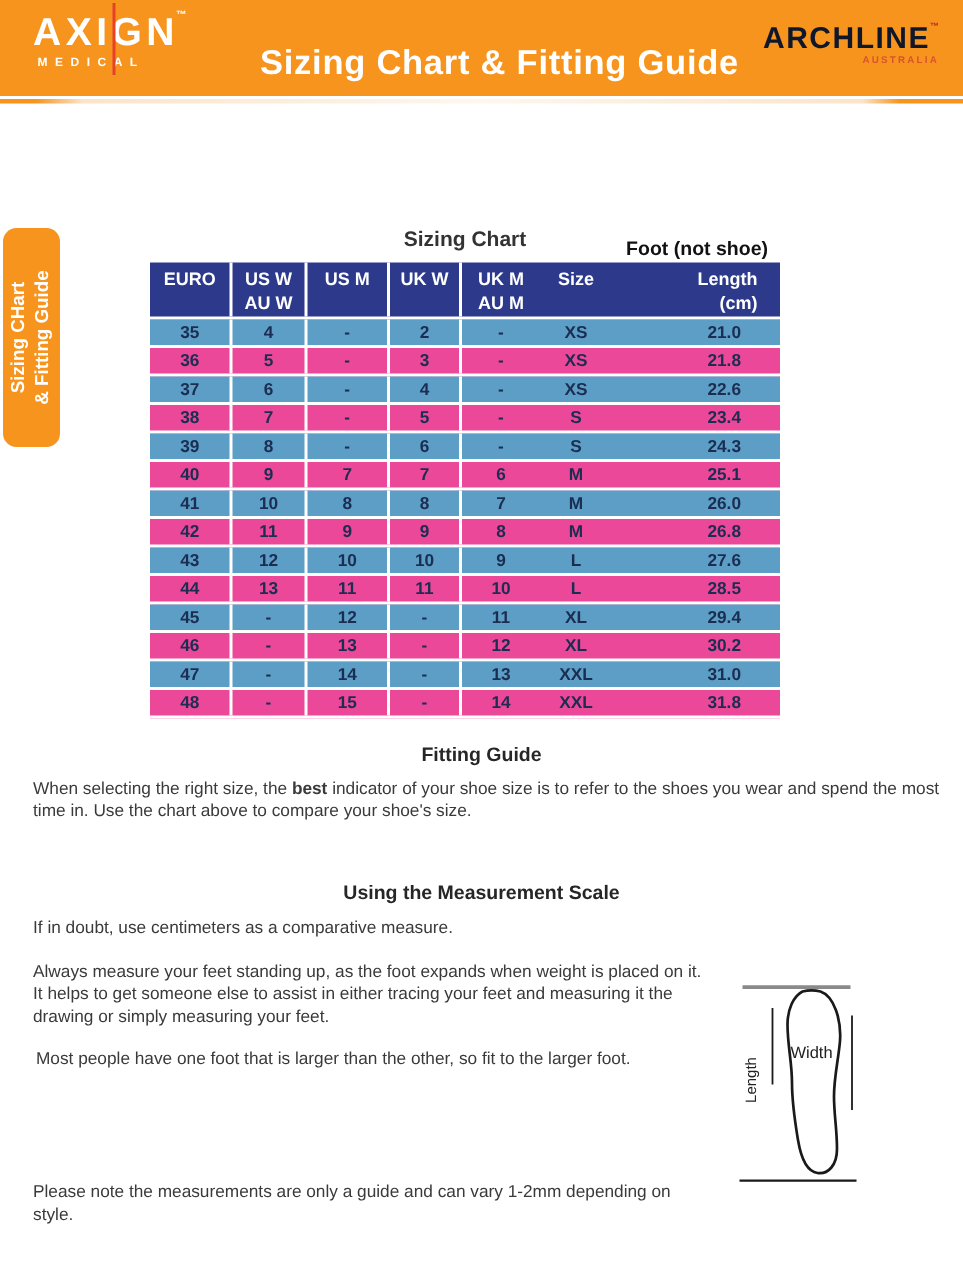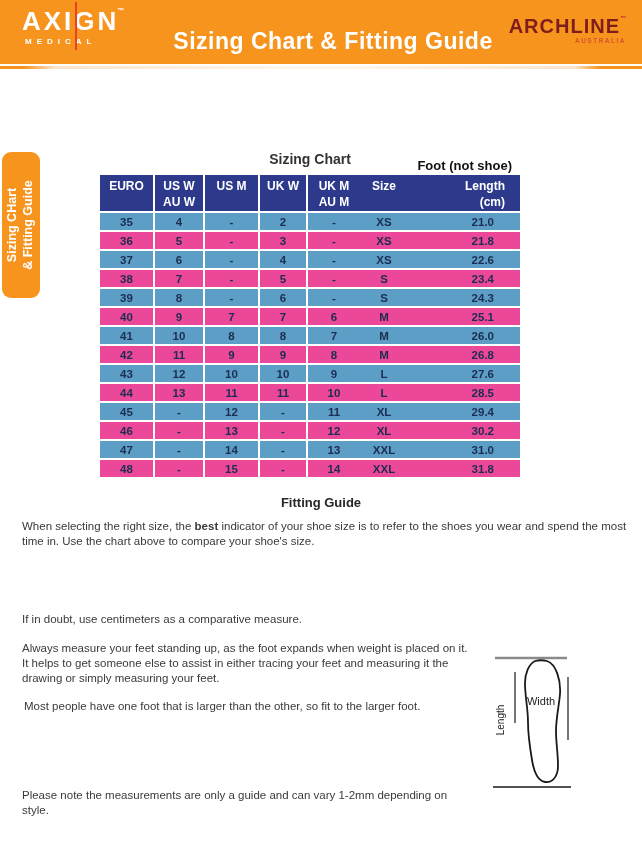--- a/index.html
+++ b/index.html
@@ -9,21 +9,21 @@
   
   .banner{position:absolute;top:0;left:0;width:642px;height:64px;background:#F6941E;}
   .axign{position:absolute;left:22px;top:8px;color:#fff;}
   .axign-top{position:relative;font-weight:bold;font-size:26px;letter-spacing:3px;line-height:1;}
   .axign-tm{font-size:7px;vertical-align:top;position:relative;top:-1px;left:-2px;}
   .redline{position:absolute;left:53px;top:-6px;width:2px;height:48px;background:#E8402A;}
   .axign-sub{font-size:8px;font-weight:bold;letter-spacing:5px;margin-top:3px;padding-left:3px;}
   .page-title{position:absolute;top:16px;left:0;width:642px;text-align:center;margin:12px;
               color:#fff;font-size:23px;font-weight:bold;letter-spacing:0.5px;}
   .archline{position:absolute;right:16px;top:16px;text-align:right;font-weight:bold;line-height:1;}
-  .arch-name{font-size:20px;letter-spacing:1px;color:#7f1d1d;}
+  .arch-name{font-size:20px;letter-spacing:1px;color:#0f172a;}
   .arch-tm{font-size:6px;vertical-align:top;color:#C02127;position:relative;top:-1px;}
   .arch-sub{font-size:6.5px;color:#D9542B;letter-spacing:1.5px;margin-top:2px;font-weight:bold;}
 
   .rule{position:absolute;top:66px;left:0;width:642px;height:3px;
         background:linear-gradient(90deg,#F6941E 0px,#F6941E 24px,#FBE4C9 55px,#FEF7EE 320px,#FBE4C9 575px,#F6941E 600px,#F6941E 642px);}
 
   
   .tab{position:absolute;left:2px;top:152px;width:38px;height:146px;background:#F6941E;border-radius:9px;}
   .tab-inner{position:absolute;width:146px;height:38px;left:-54px;top:54px;transform:rotate(-90deg);
              color:#fff;font-weight:bold;font-size:12.5px;line-height:1.25;text-align:center;
@@ -252,20 +252,21 @@
           <div class="td" style="width: 52px;">14</div>
           <div class="td" style="width: 48px;">XXL</div>
           <div class="td len" style="width: 112px;">31.8</div>
         </div>
       </div>
   </div>
 
   <h2 class="sec fitting">Fitting Guide</h2>
   <p class="body p1"><span>When selecting the right size, the </span><b>best</b><span> indicator of your shoe size is to refer to the shoes you wear and spend the most time in. Use the chart above to compare your shoe's size.</span></p>
 
+  <h2 class="sec measure">Using the Measurement Scale</h2>
   <p class="body p3">If in doubt, use centimeters as a comparative measure.</p>
   <p class="body p4">Always measure your feet standing up, as the foot expands when weight is placed on it. It helps to get someone else to assist in either tracing your feet and measuring it the drawing or simply measuring your feet.</p>
   <p class="body p5">Most people have one foot that is larger than the other, so fit to the larger foot.</p>
   <p class="body p7">Please note the measurements are only a guide and can vary 1-2mm depending on style.</p>
 
   <svg class="foot-diagram" width="150" height="142" viewBox="0 0 150 142">
     <line x1="8" y1="8" x2="80" y2="8" stroke="#8a8a8a" stroke-width="2.5"></line>
     <line x1="6" y1="137" x2="84" y2="137" stroke="#1a1a1a" stroke-width="1.5"></line>
     <line x1="28" y1="22" x2="28" y2="73" stroke="#1a1a1a" stroke-width="1.2"></line>
     <line x1="81" y1="27" x2="81" y2="90" stroke="#1a1a1a" stroke-width="1.2"></line>

